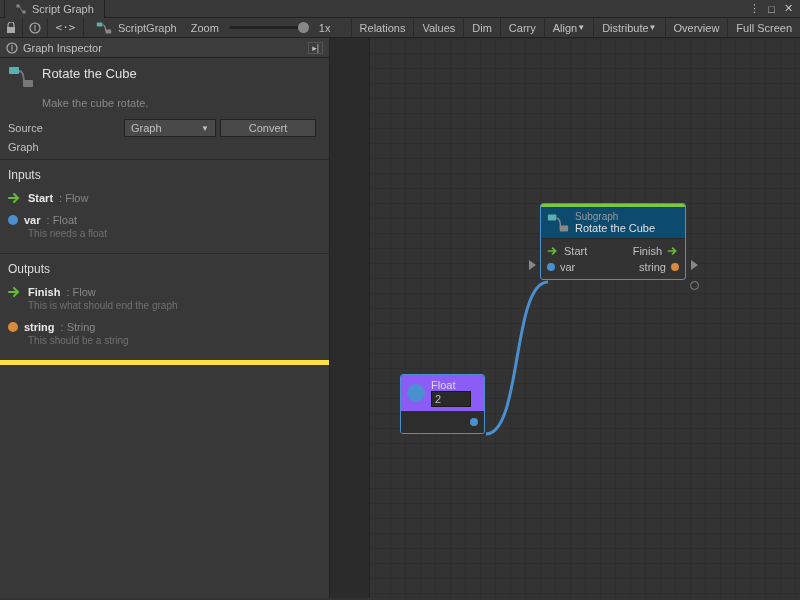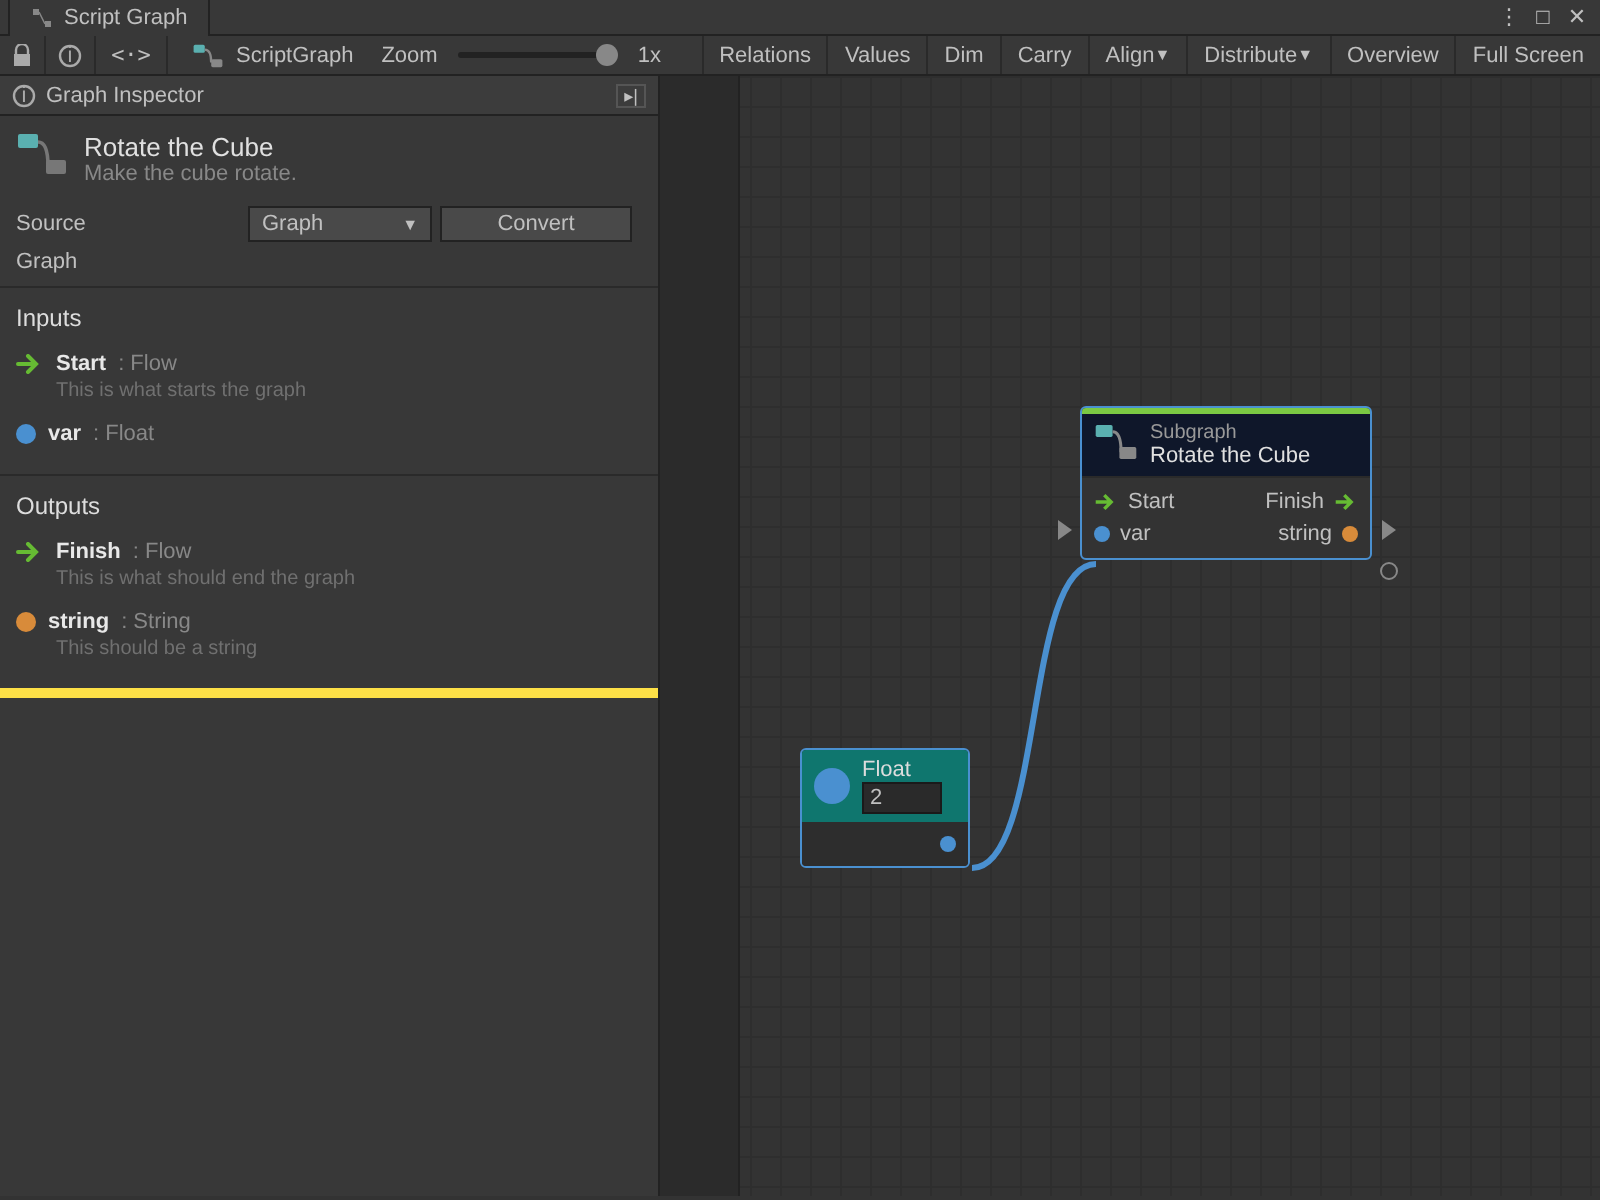--- a/index.html
+++ b/index.html
@@ -11,44 +11,44 @@
 .winbtn{width:15px;height:13px;display:flex;align-items:center;justify-content:center;cursor:pointer}
 .toolbar{height:20px;background:#383838;display:flex;align-items:center;border-bottom:1px solid #222}
 .tbtn{padding:3px 6px;display:flex;align-items:center;justify-content:center;cursor:pointer;border-right:1px solid #2a2a2a;height:100%}
 .toolbar-r{margin-left:auto;display:flex;height:100%}
 .tbtn2{padding:3px 8px;cursor:pointer;display:flex;align-items:center;height:100%;border-left:1px solid #2a2a2a}
 .main{display:flex;height:560px}
 .sidebar{width:330px;background:#383838;border-right:1px solid #222;display:flex;flex-direction:column}
 .sect-hdr{height:20px;background:#3c3c3c;display:flex;align-items:center;padding:0 6px;border-bottom:1px solid #222;gap:5px}
 .hdr-title{padding:8px 8px 4px 8px;display:flex;align-items:flex-start;gap:8px}
 .title-txt{font-size:13px;color:#e0e0e0}
-.subtitle{color:#888;margin-top:0}
+.subtitle{color:#888;margin-top:16px}
 .props{padding:6px 8px;display:flex;flex-direction:column;gap:4px;border-bottom:1px solid #2a2a2a}
 .prop-row{display:flex;align-items:center;gap:4px}
 .prop-label{width:112px;color:#c0c0c0}
 .dropdown{background:#494949;border:1px solid #222;padding:2px 6px;display:flex;align-items:center;justify-content:space-between;cursor:pointer;height:18px;font-size:11px}
 .btn{background:#494949;border:1px solid #222;padding:2px 6px;cursor:pointer;text-align:center;height:18px;display:flex;align-items:flex-start;justify-content:center}
 .btn-full{width:100%;margin-top:4px}
 .section{padding:8px}
 .sect-title{color:#ddd;margin-bottom:6px;font-size:12px}
 .io-item{padding:4px 0 6px 0}
 .io-line{display:flex;align-items:center;gap:6px}
 .io-name{color:#e8e8e8;font-weight:bold}
 .io-type{color:#888}
 .io-desc{color:#707070;margin-left:20px;margin-top:2px;font-size:10px}
 .arrow-g{width:14px;height:10px}
 .circ{width:10px;height:10px;border-radius:50%}
 .canvas{flex:1;background:#333;position:relative;background-image:linear-gradient(#2e2e2e 1px,transparent 1px),linear-gradient(90deg,#2e2e2e 1px,transparent 1px);background-size:15px 15px}
 .canvas-dark{position:absolute;left:0;top:0;width:40px;height:100%;background:#2b2b2b;border-right:1px solid #222}
 .node{position:absolute;background:#333;border:1px solid #4a90d0;border-radius:3px;overflow:hidden}
 .node-float{left:70px;top:336px;width:85px}
 .node-sub{left:210px;top:165px;width:146px;border-color:#4a90d0}
-.node-hdr{background:#0f766e;padding:4px 6px;display:flex;align-items:center;gap:6px}
+.node-hdr{background:#8b5cf6;padding:4px 6px;display:flex;align-items:center;gap:6px}
 .node-hdr-sub{background:#7bc943;height:3px}
-.node-sub-title{background:#0f172a;padding:4px 6px;display:flex;align-items:flex-start;gap:6px}
+.node-sub-title{background:#0c4a6e;padding:4px 6px;display:flex;align-items:center;gap:6px}
 .node-body{padding:4px 6px}
 .node-foot{background:#2d2d2d;height:22px;display:flex;align-items:center;justify-content:flex-end;padding:0 6px}
 .float-circ{width:18px;height:18px;border-radius:50%;background:#4a90d0}
 .input-num{background:#2a2a2a;border:1px solid #1a1a1a;color:#c0c0c0;padding:1px 3px;width:40px;font-size:11px}
 .port-row{display:flex;justify-content:space-between;align-items:center;padding:2px 0}
 .port-l{display:flex;align-items:center;gap:5px}
 .port-r{display:flex;align-items:center;gap:5px}
 .tri{width:0;height:0;border-top:5px solid transparent;border-bottom:5px solid transparent}
 .tri-r{border-left:7px solid #888}
 .ext-port{position:absolute;width:12px;height:12px;display:flex;align-items:center;justify-content:center}
@@ -181,28 +181,28 @@
     <div class="section" style="border-bottom:1px solid #2a2a2a">
       <div class="sect-title">Inputs</div>
       <div class="io-item">
         <div class="io-line">
           <svg class="arrow-g" viewBox="0 0 14 10">
               <path d="M1 5 H9 M6 1 L10 5 L6 9" stroke="#6b3" stroke-width="2" fill="none" stroke-linecap="round"></path>
             </svg>
           <span class="io-name">Start</span>
           <span class="io-type">: Flow</span>
         </div>
-        <div class="io-desc">This is what starts the graph</div>
       </div>
       <div class="io-item">
         <div class="io-line">
           <div class="circ" style="background:#4a90d0"></div>
           <span class="io-name">var</span>
           <span class="io-type">: Float</span>
         </div>
+        <div class="io-desc">This needs a float</div>
       </div>
     </div>
 
     <div class="section" style="border-bottom:5px solid #fde047">
       <div class="sect-title">Outputs</div>
       <div class="io-item">
         <div class="io-line">
           <svg class="arrow-g" viewBox="0 0 14 10">
               <path d="M1 5 H9 M6 1 L10 5 L6 9" stroke="#6b3" stroke-width="2" fill="none" stroke-linecap="round"></path>
             </svg>

